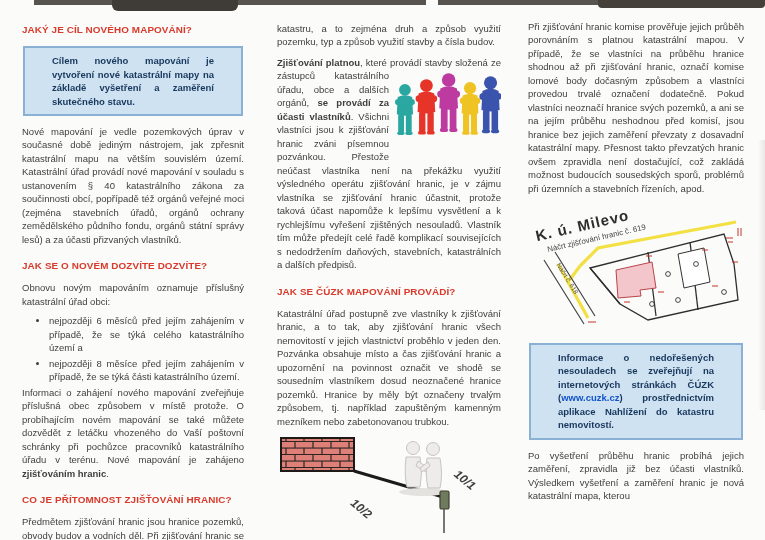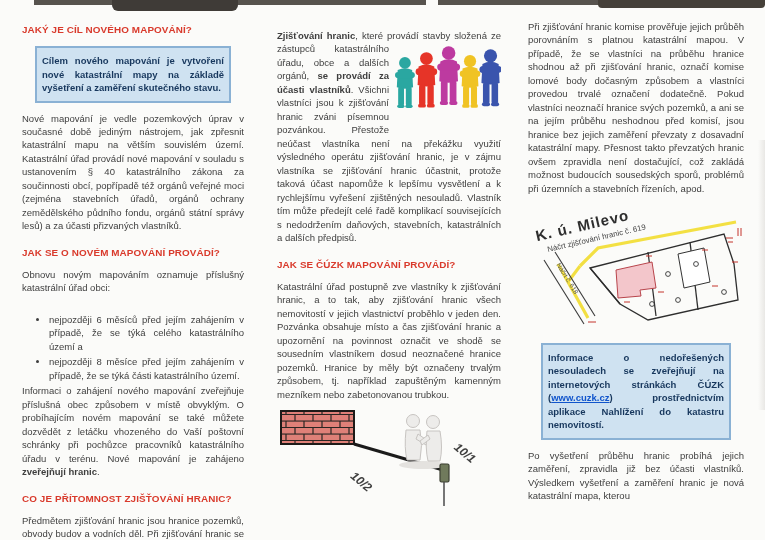--- a/index.html
+++ b/index.html
@@ -21,27 +21,27 @@
   #col1{left:22px;top:10px;width:222px}
   #col2{left:277px;top:22px;width:224px}
   #col3{left:528px;top:20px;width:216px}
   .head{
     font-size:9.9px;font-weight:bold;color:var(--heading_red);
     text-align:left;margin:13px 0 8px;letter-spacing:.1px
   }
   p{margin:7px 0}
   .infobox{
     background:var(--box_bg);border:2px solid var(--box_border);
-    color:var(--box_text);font-weight:bold;padding:6px 5px;margin:9px 13px;
+    color:var(--box_text);font-weight:bold;padding:6px 27px;margin:9px 1px;
     text-align:justify
   }
   ul{margin:2px 0;padding-left:27px}
   li{margin:2px 0}
   .b{font-weight:bold}
-  .link{color:var(--link_blue);text-decoration:underline;font-weight:bold;cursor:pointer}
+  .link{color:var(--link_blue);font-weight:bold;cursor:pointer}
   .float-owners{float:right;width:106px;height:88px;margin:1px 0 1px 6px}
   .fig{margin:4px 0 0 0}
   svg text{font-family:"Liberation Sans","DejaVu Sans",sans-serif}
   
   .scan{position:absolute;z-index:5}
   #scanA{left:34px;top:0;width:731px;height:5px;background:#57534e}
   #scanB{left:112px;top:0;width:126px;height:11px;background:#3f3b37;border-radius:0 0 6px 6px}
   #scanC{left:598px;top:0;width:167px;height:8px;background:#454039;border-radius:0 0 4px 4px}
   #scanGap{left:426px;top:0;width:12px;height:6px;background:#fbfbf9;z-index:6}
   #edgeSmudge{right:0;top:140px;width:7px;height:270px;
@@ -53,33 +53,34 @@
 <div class="scan" id="scanA"></div>
 <div class="scan" id="scanB"></div>
 <div class="scan" id="scanC"></div>
 <div class="scan" id="scanGap"></div>
 <div class="scan" id="edgeSmudge"></div>
 
 <div class="col" id="col1">
   <div class="head">JAKÝ JE CÍL NOVÉHO MAPOVÁNÍ?</div>
   <div class="infobox">Cílem nového mapování je vytvoření nové katastrální mapy na základě vyšetření a zaměření skutečného stavu.</div>
   <p>Nové mapování je vedle pozemkových úprav v současné době jediným nástrojem, jak zpřesnit katastrální mapu na větším souvislém území. Katastrální úřad provádí nové mapování v souladu s ustanovením § 40 katastrálního zákona za součinnosti obcí, popřípadě též orgánů veřejné moci (zejména stavebních úřadů, orgánů ochrany zemědělského půdního fondu, orgánů státní správy lesů) a za účasti přizvaných vlastníků.</p>
-  <div class="head">JAK SE O NOVÉM MAPOVÁNÍ PROVÁDÍ?</div>
-  <p style="margin-bottom:18px">Obnovu novým mapováním oznamuje příslušný katastrální úřad obci:</p>
+  <div class="head">JAK SE O NOVÉM DOZVÍTE DOZVÍTE?</div>
+  <p style="margin-bottom:6px">Obnovu novým mapováním oznamuje příslušný katastrální úřad obci:</p>
   <ul>
     <li>nejpozději 6 měsíců před jejím zahájením v případě, že se týká celého katastrálního území a</li>
     <li>nejpozději 8 měsíce před jejím zahájením v případě, že se týká části katastrálního území.</li>
   </ul>
-  <p style="margin-top:2px"><span>Informaci o zahájení nového mapování zveřejňuje příslušná obec způsobem v místě obvyklým. O probíhajícím novém mapování se také můžete dozvědět z letáčku vhozeného do Vaší poštovní schránky při pochůzce pracovníků katastrálního úřadu v terénu. Nové mapování je zahájeno </span><span class="b">zveřejňují hranic</span><span>.</span></p>
+  <p style="margin-top:2px"><span>Informaci o zahájení nového mapování zveřejňuje příslušná obec způsobem v místě protože. O probíhajícím novém mapování se také můžete dozvědět z letáčku vhozeného do Vaší poštovní schránky při pochůzce pracovníků katastrálního úřadu v terénu. Nové mapování je zahájeno </span><span class="b">zjišťováním hranic</span><span>.</span></p>
   <div class="head">CO JE PŘÍTOMNOST ZJIŠŤOVÁNÍ HRANIC?</div>
   <p>Předmětem zjišťování hranic jsou hranice pozemků, obvody budov a vodních děl. Při zjišťování hranic se dále prověřují i další údaje, které jsou obsahem</p>
 </div>
 
 <div class="col" id="col2">
-  <p><span class="b">Zjišťování hranic</span><span>, které provádí stavby složená ze </span><span class="float-owners"><svg width="106" height="88" viewBox="0 0 108 88">
+  <p style="margin-top:0">katastru, a to zejména druh a způsob využití pozemku, typ a způsob využití stavby a čísla budov.</p>
+  <p><span class="b">Zjišťování platnou</span><span>, které provádí stavby složená ze </span><span class="float-owners"><svg width="106" height="88" viewBox="0 0 108 88">
       <g fill="var(--p1)" transform="translate(0,13) scale(0.92)">
         <circle cx="11" cy="7" r="6.5"></circle>
             <path d="M3,15 Q11,11 19,15 L20,34 Q11,37 2,34 Z"></path>
             <rect x="0" y="17" width="22" height="7" rx="3.5"></rect>
             <rect x="3.5" y="33" width="6.5" height="22" rx="3"></rect>
             <rect x="12" y="33" width="6.5" height="22" rx="3"></rect>
             <rect x="2.5" y="53" width="8" height="4" rx="2"></rect>
             <rect x="11.5" y="53" width="8" height="4" rx="2"></rect>
       </g>
       <g fill="var(--p2)" transform="translate(21,8) scale(1.0)">

